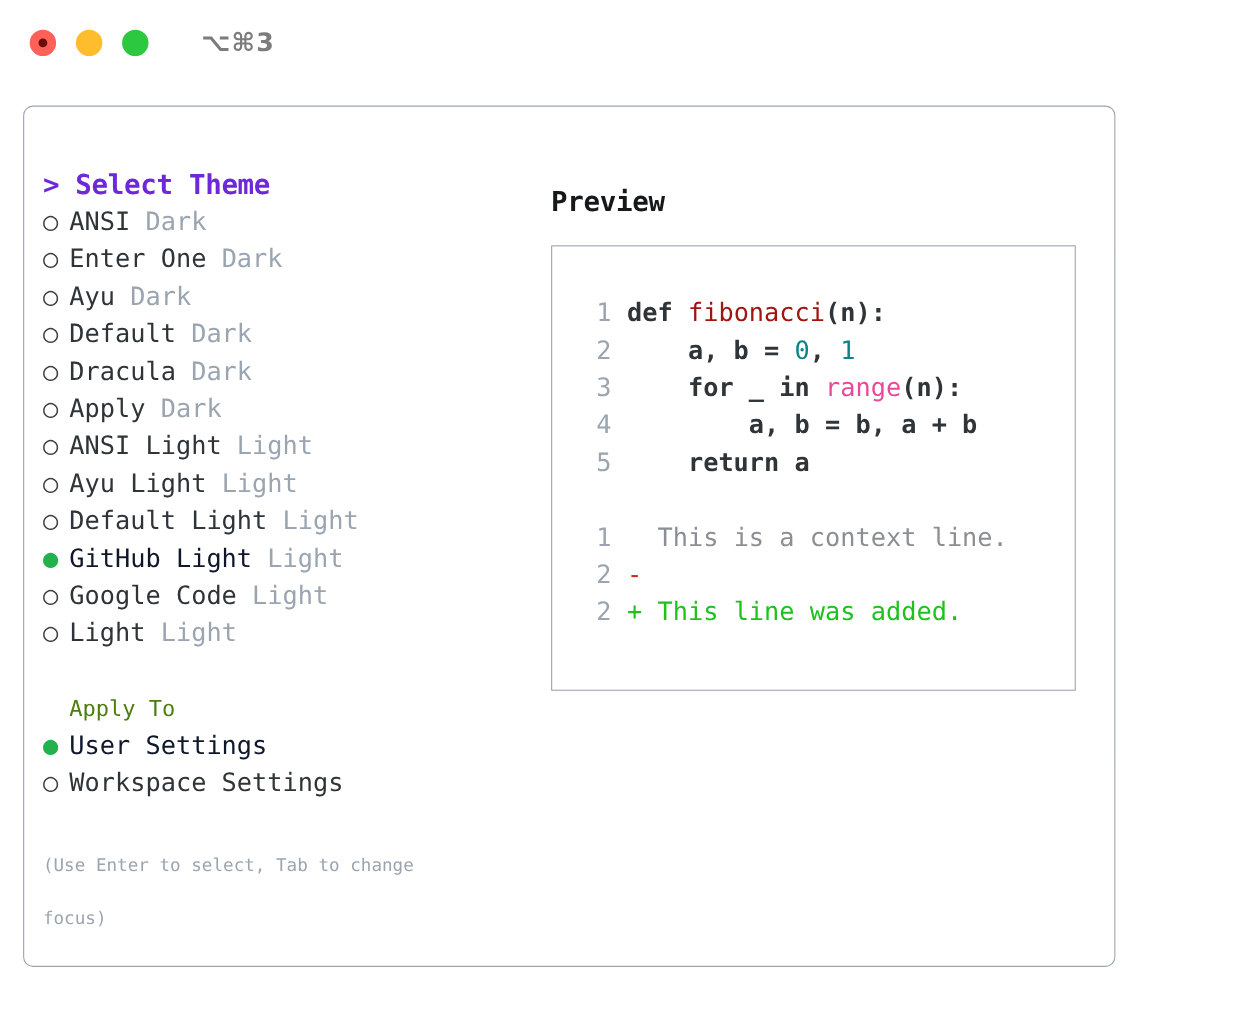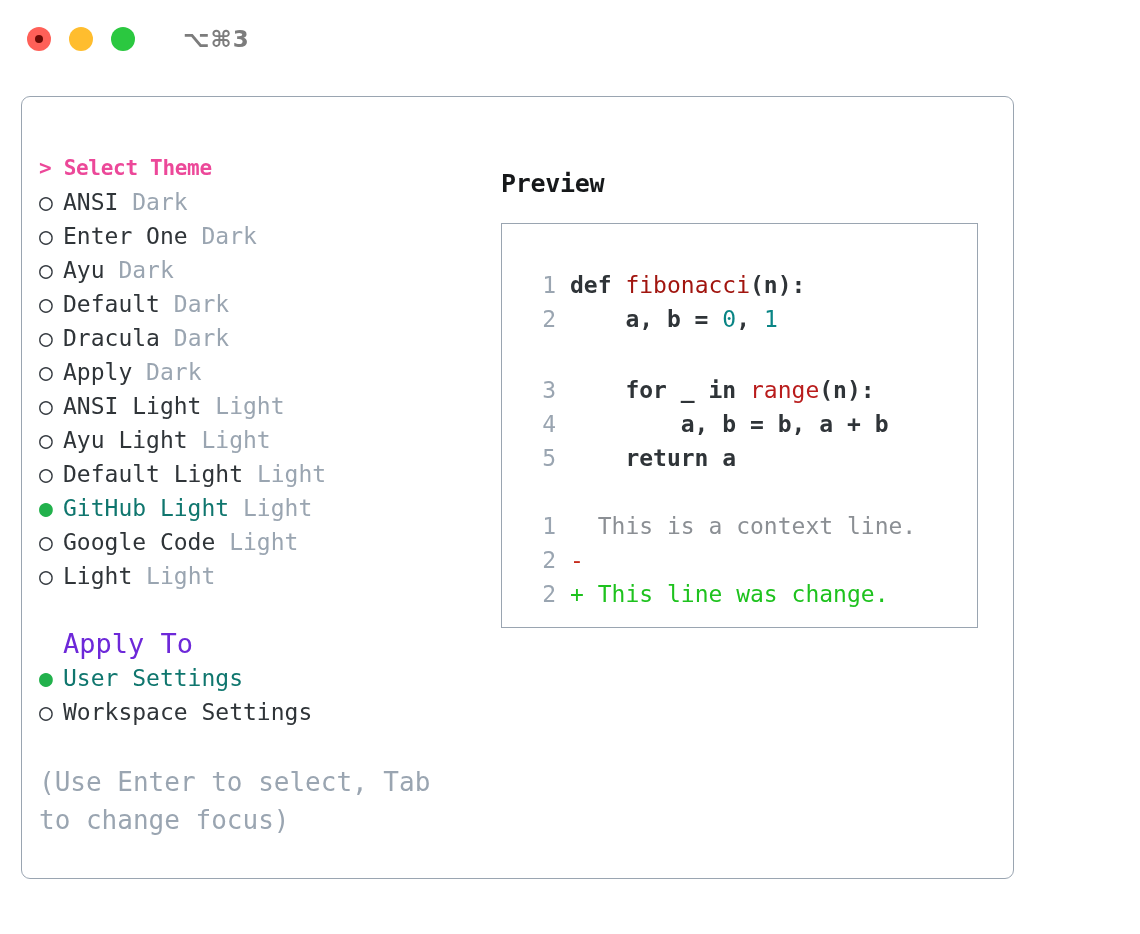--- a/index.html
+++ b/index.html
@@ -79,23 +79,23 @@
 
   
   #left-col {
     position: absolute;
     left: 17px;
     top: 54px;
     width: 440px;
   }
 
   .panel-title {
-    font-size: 21px;
+    font-size: 25px;
     font-weight: 700;
-    color: #ec4899;
+    color: #6d28d9;
     letter-spacing: -0.3px;
     line-height: 34px;
     white-space: pre;
   }
 
   .opt-row {
     display: flex;
     align-items: baseline;
     font-size: 23px;
     line-height: 34px;
@@ -107,37 +107,37 @@
     display: inline-block;
     width: 24px;
     flex: 0 0 24px;
     font-size: 23px;
     line-height: 34px;
   }
   .bullet-on  { color: #22b14c; }
   .bullet-off { color: #3a3f45; }
 
   .opt-name     { color: #2f3438; }
-  .opt-name-sel { color: #0f766e; }
+  .opt-name-sel { color: #0f172a; }
   .opt-tag      { color: #9aa5b1; }
 
   .section-gap { height: 34px; }
 
   .subhead {
-    font-size: 27px;
-    line-height: 34px;
-    color: #6d28d9;
+    font-size: 20px;
+    line-height: 34px;
+    color: #4d7c0f;
     padding-left: 24px;
     white-space: pre;
   }
 
   #hint {
     margin-top: 34px;
-    font-size: 26px;
-    line-height: 38px;
+    font-size: 16px;
+    line-height: 48px;
     color: #9aa5b1;
     width: 400px;
     white-space: pre-wrap;
   }
 
   
   #right-col {
     position: absolute;
     left: 479px;
     top: 70px;
@@ -173,21 +173,21 @@
   .lineno {
     flex: 0 0 34px;
     text-align: right;
     color: #9aa5b1;
     margin-right: 14px;
   }
 
   .code-text  { color: #2f3438; font-weight: bold; }
   .tok-fn     { color: #a1150f; }
   .tok-num    { color: #0a8585; }
-  .tok-call   { color: #b91c1c; margin-top: 37px; }
+  .tok-call   { color: #ec4899; }
 
   .blank-line { height: 34px; }
 
   .diff-ctx { color: #8b8f94; }
   .diff-del { color: #c62a1b; }
   .diff-add { color: #1ec21e; }
 </style>
 </head>
 <body>
 
@@ -240,19 +240,19 @@
             <div class="code-line"><span class="lineno">1</span><span class="code-text">def </span><span class="tok-fn">fibonacci</span><span class="code-text">(n):</span></div>
             <div class="code-line"><span class="lineno">2</span><span class="code-text">    a, b = </span><span class="tok-num">0</span><span class="code-text">, </span><span class="tok-num">1</span></div>
             <div class="code-line"><span class="lineno">3</span><span class="code-text">    for _ in </span><span class="tok-call">range</span><span class="code-text">(n):</span></div>
             <div class="code-line"><span class="lineno">4</span><span class="code-text">        a, b = b, a + b</span></div>
             <div class="code-line"><span class="lineno">5</span><span class="code-text">    return a</span></div>
           </div>
         <div class="blank-line"></div>
         <div id="diff-block">
             <div class="code-line"><span class="lineno">1</span><span class="diff-ctx"> </span><span class="diff-ctx"> This is a context line.</span></div>
             <div class="code-line"><span class="lineno">2</span><span class="diff-del">-</span></div>
-            <div class="code-line"><span class="lineno">2</span><span class="diff-add">+</span><span class="diff-add"> This line was change.</span></div>
+            <div class="code-line"><span class="lineno">2</span><span class="diff-add">+</span><span class="diff-add"> This line was added.</span></div>
           </div>
       </div>
     </div>
 
   </div>
 </div>
 
 </body></html>

